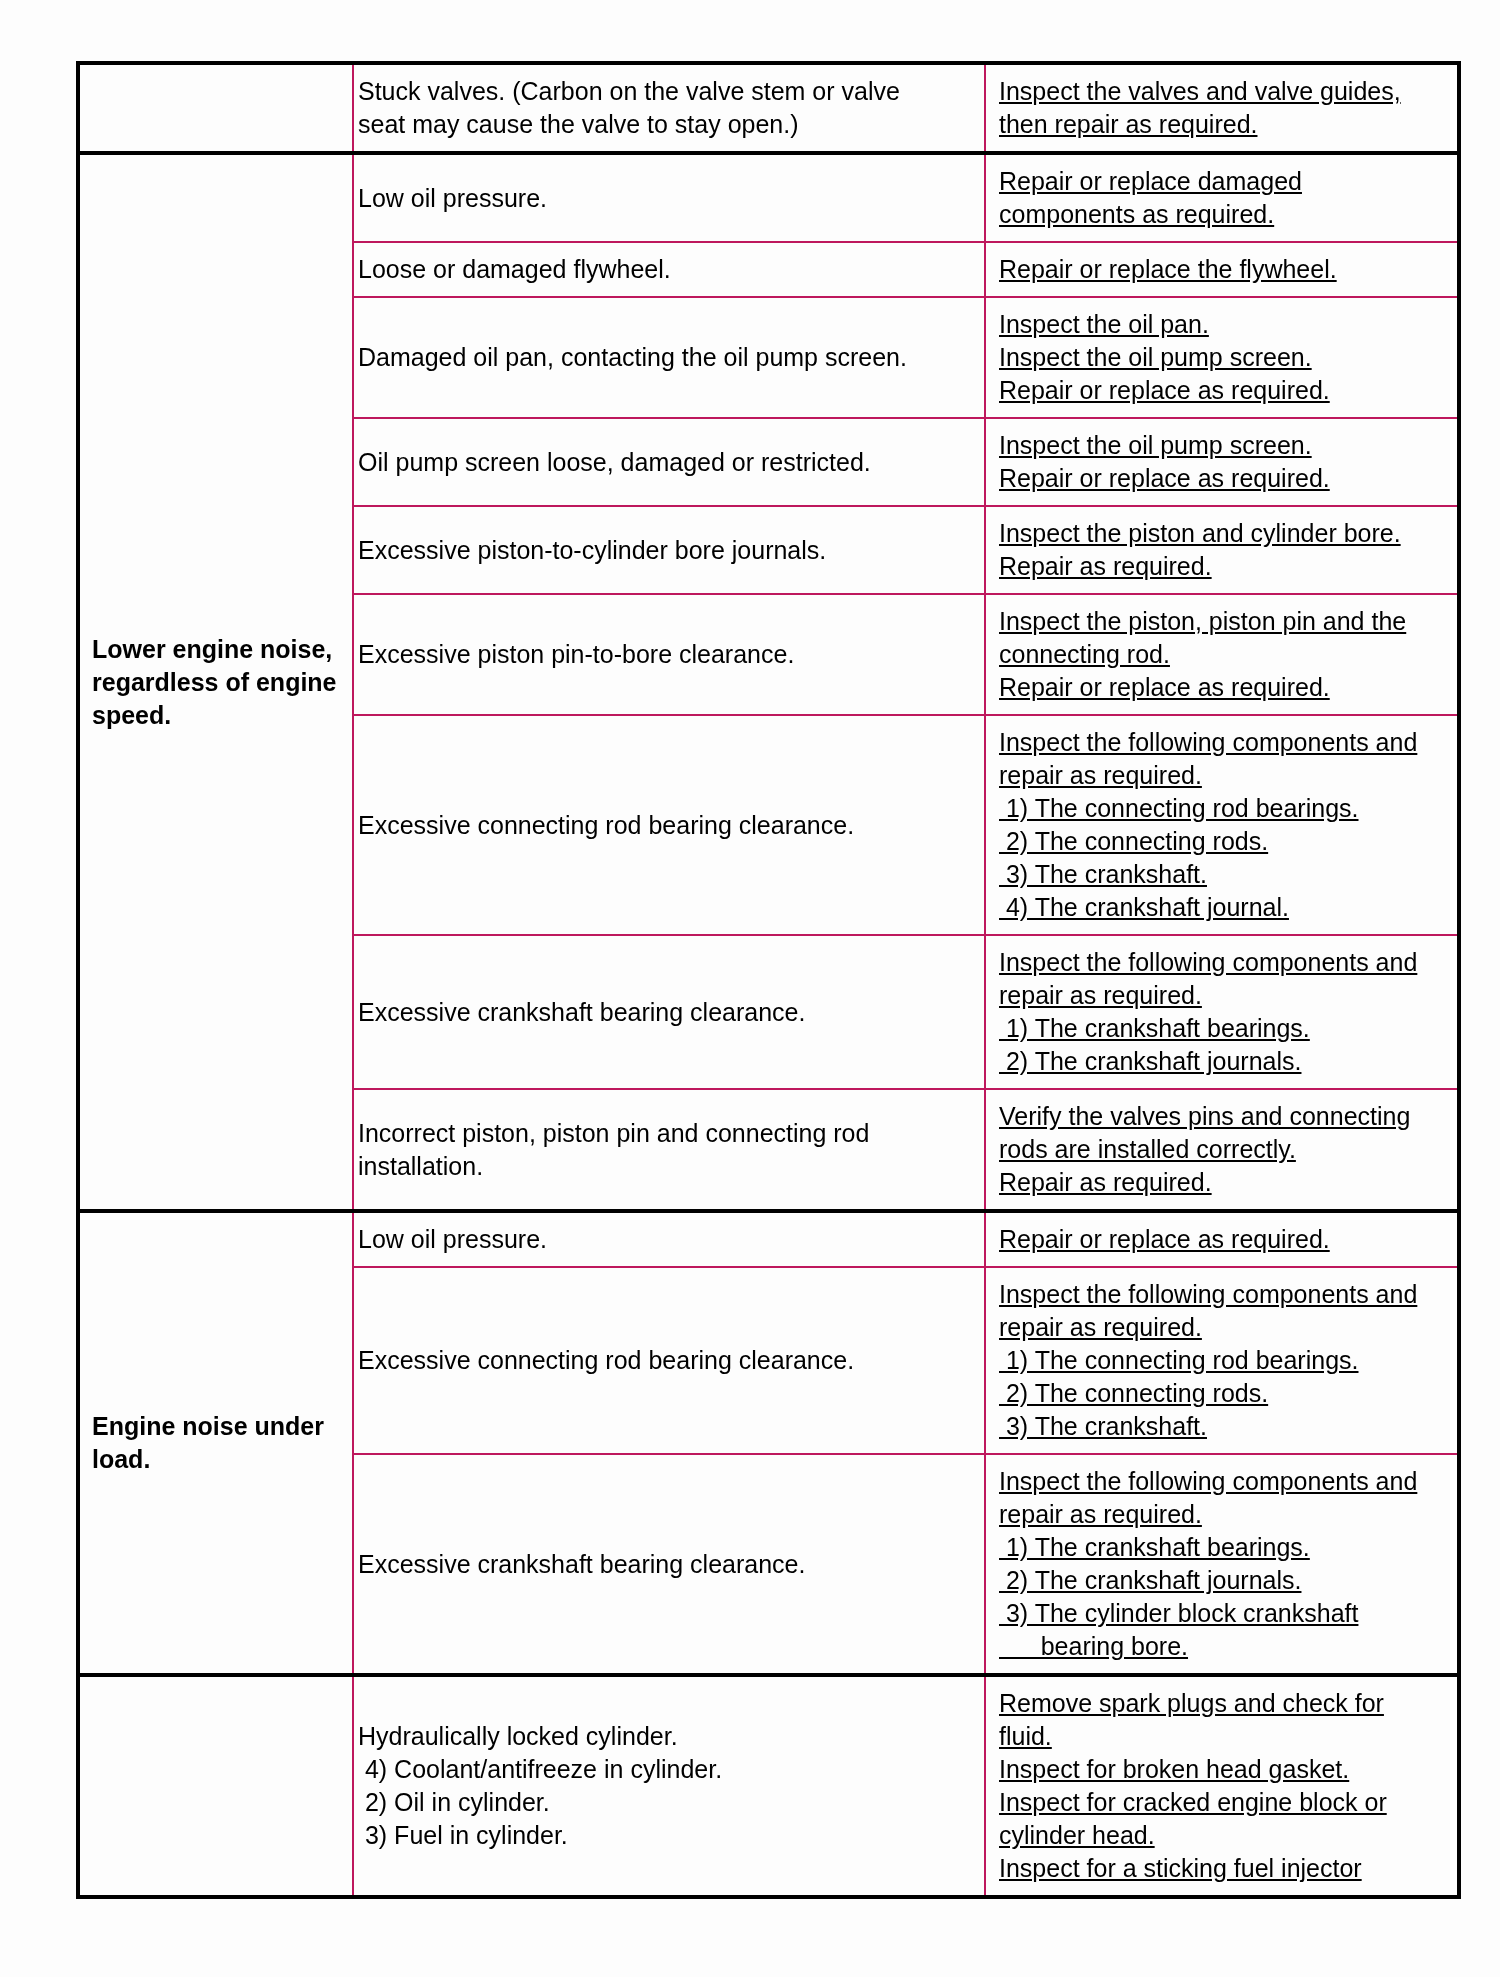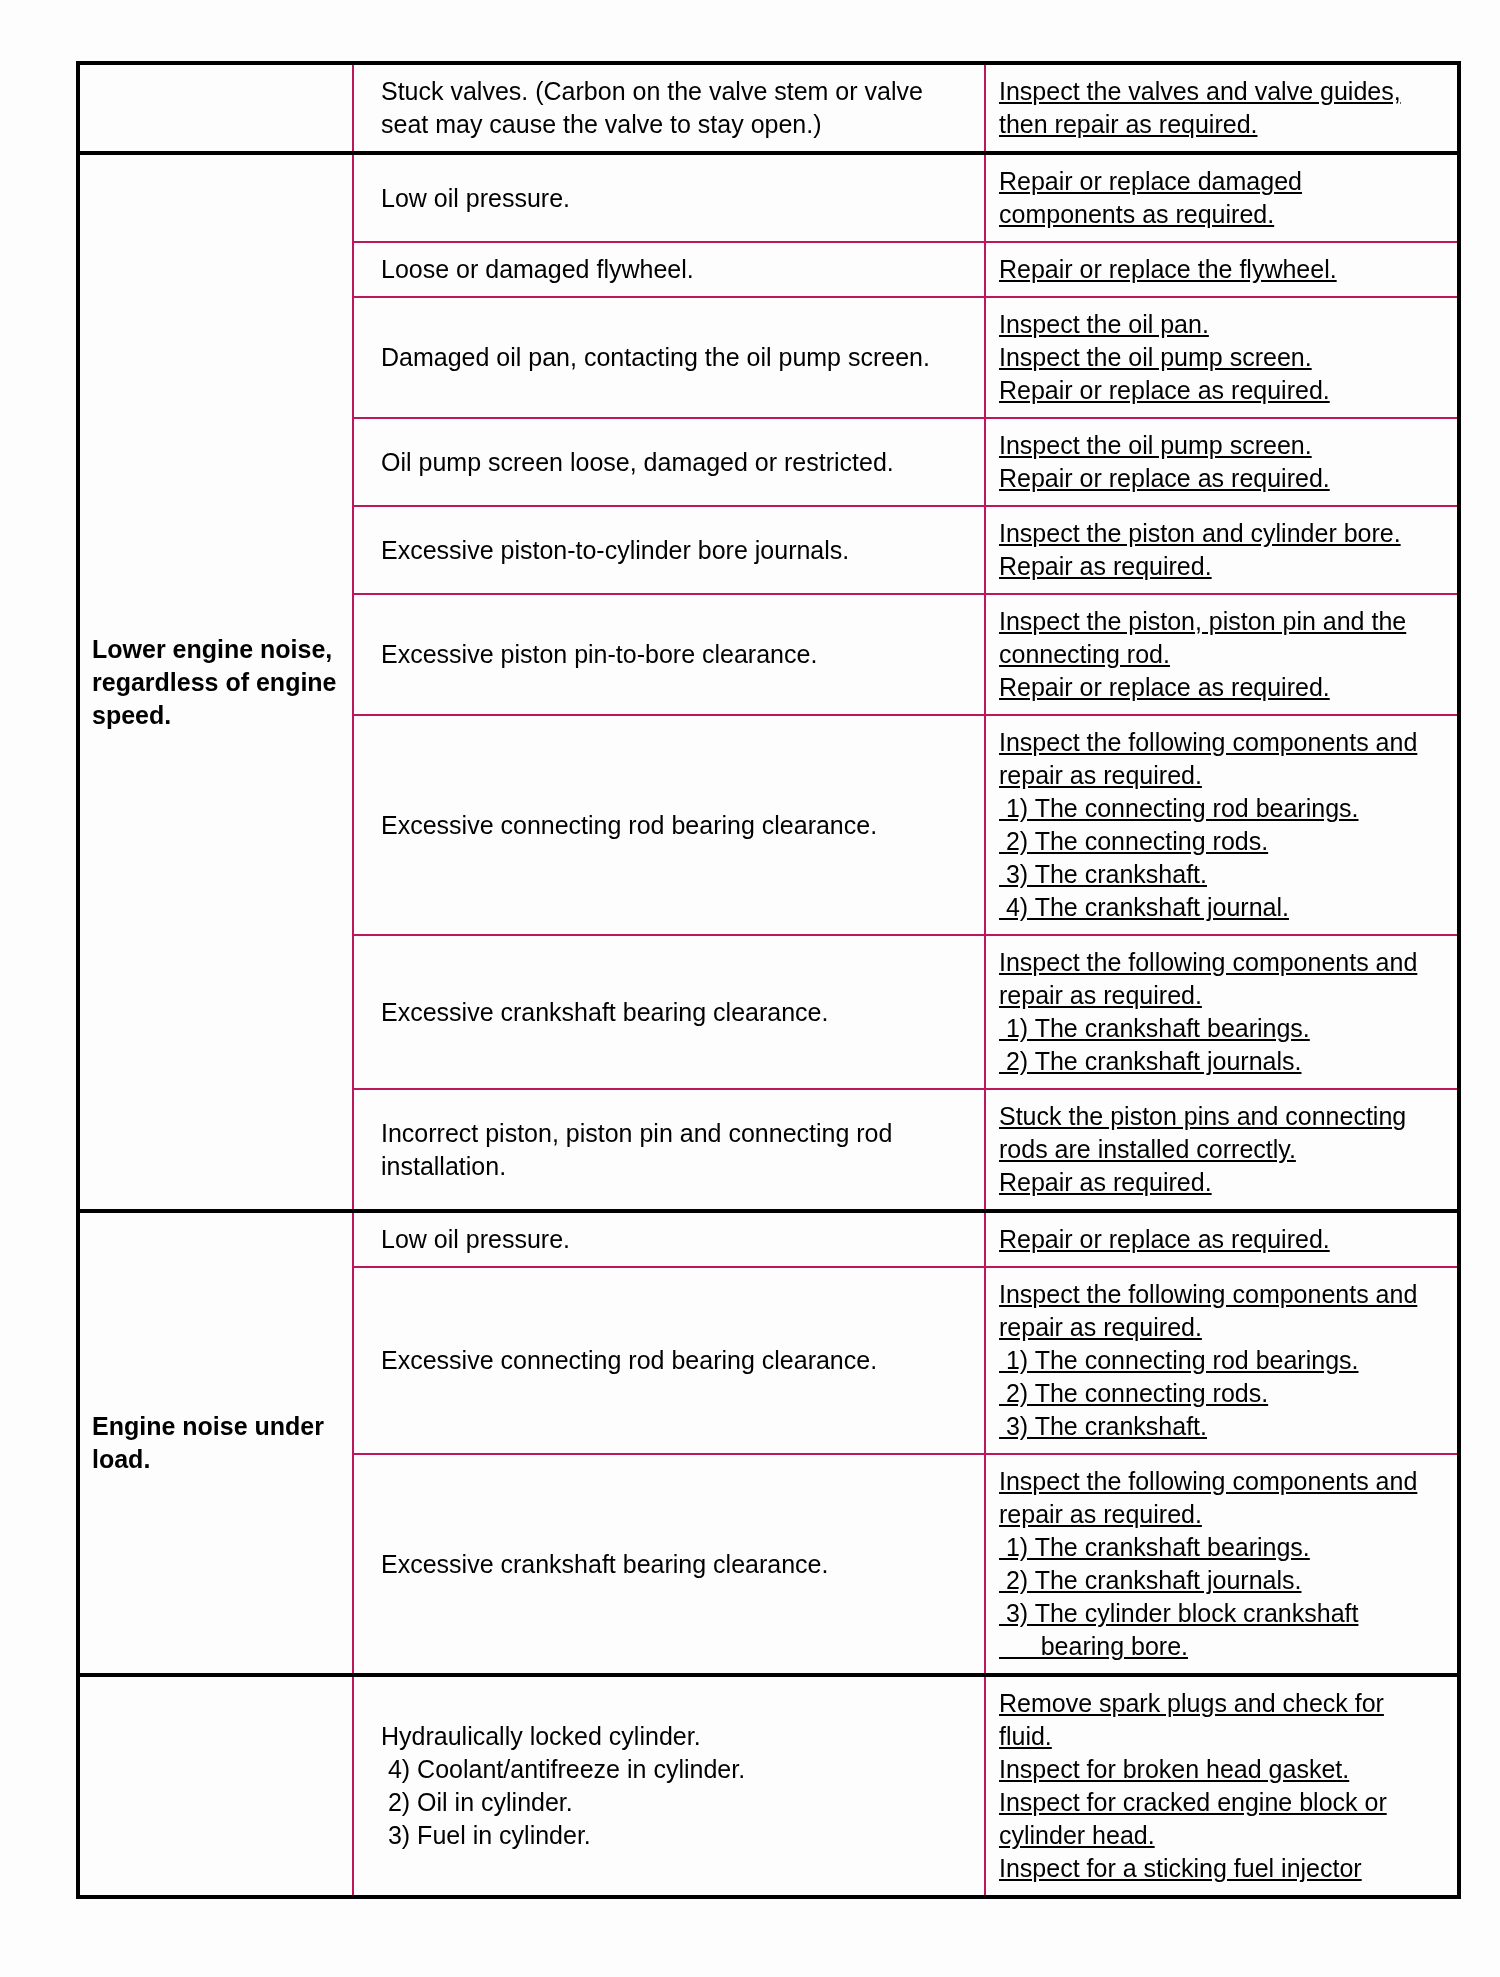--- a/index.html
+++ b/index.html
@@ -30,21 +30,21 @@
     vertical-align: middle;
     padding: 10px 12px;
     font-size: 25px;
     line-height: 33px;
     overflow: hidden;
   }
   .tbl tr.sec-start > td {
     border-top: 4px solid #000000;
   }
   .tbl td.cond { padding-left: 12px; font-weight: bold; }
-  .tbl td.cause { padding-left: 27px; }
+  .tbl td.cause { padding-left: 4px; }
   .tbl td.action { padding-left: 13px; text-decoration: underline; }
   .line { white-space: pre; }
 </style>
 </head>
 <body>
 
 <div class="page">
   <table class="tbl">
     <colgroup>
       <col style="width:275px">
@@ -146,21 +146,21 @@
             <div class="line"> 1) The crankshaft bearings.</div>
             <div class="line"> 2) The crankshaft journals.</div>
           </td>
         </tr>
         <tr>
           <td class="cause">
             <div class="line">Incorrect piston, piston pin and connecting rod</div>
             <div class="line">installation.</div>
           </td>
           <td class="action">
-            <div class="line">Stuck the piston pins and connecting</div>
+            <div class="line">Verify the valves pins and connecting</div>
             <div class="line">rods are installed correctly.</div>
             <div class="line">Repair as required.</div>
           </td>
         </tr>
         <tr class="sec-start">
           <td class="cond" rowspan="3">
             <div class="line">Engine noise under</div>
             <div class="line">load.</div>
           </td>
           <td class="cause">

